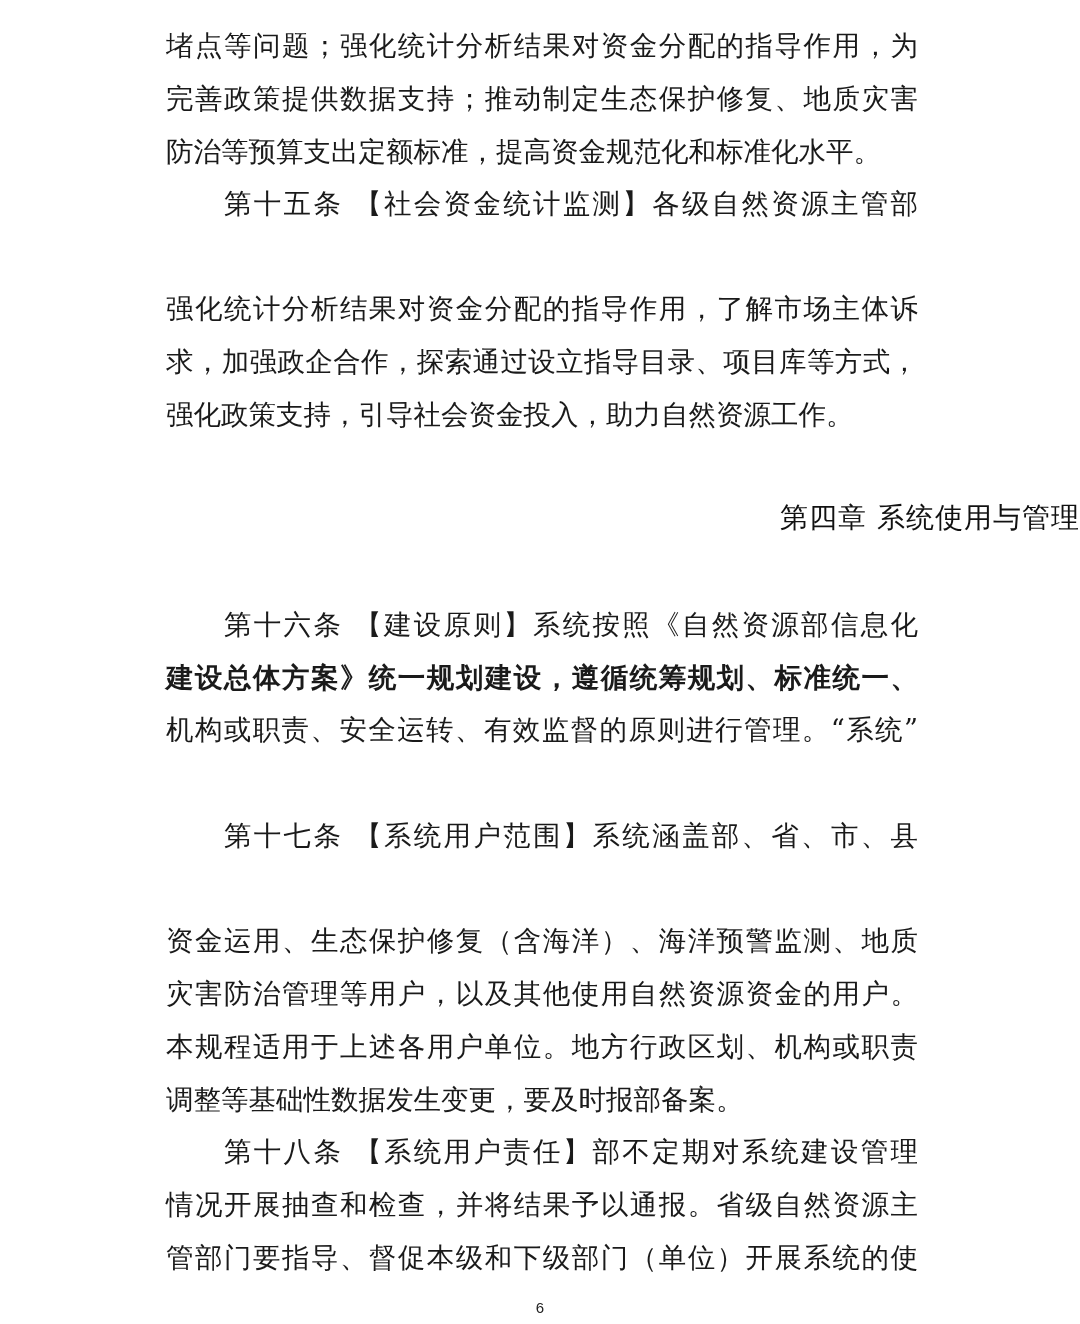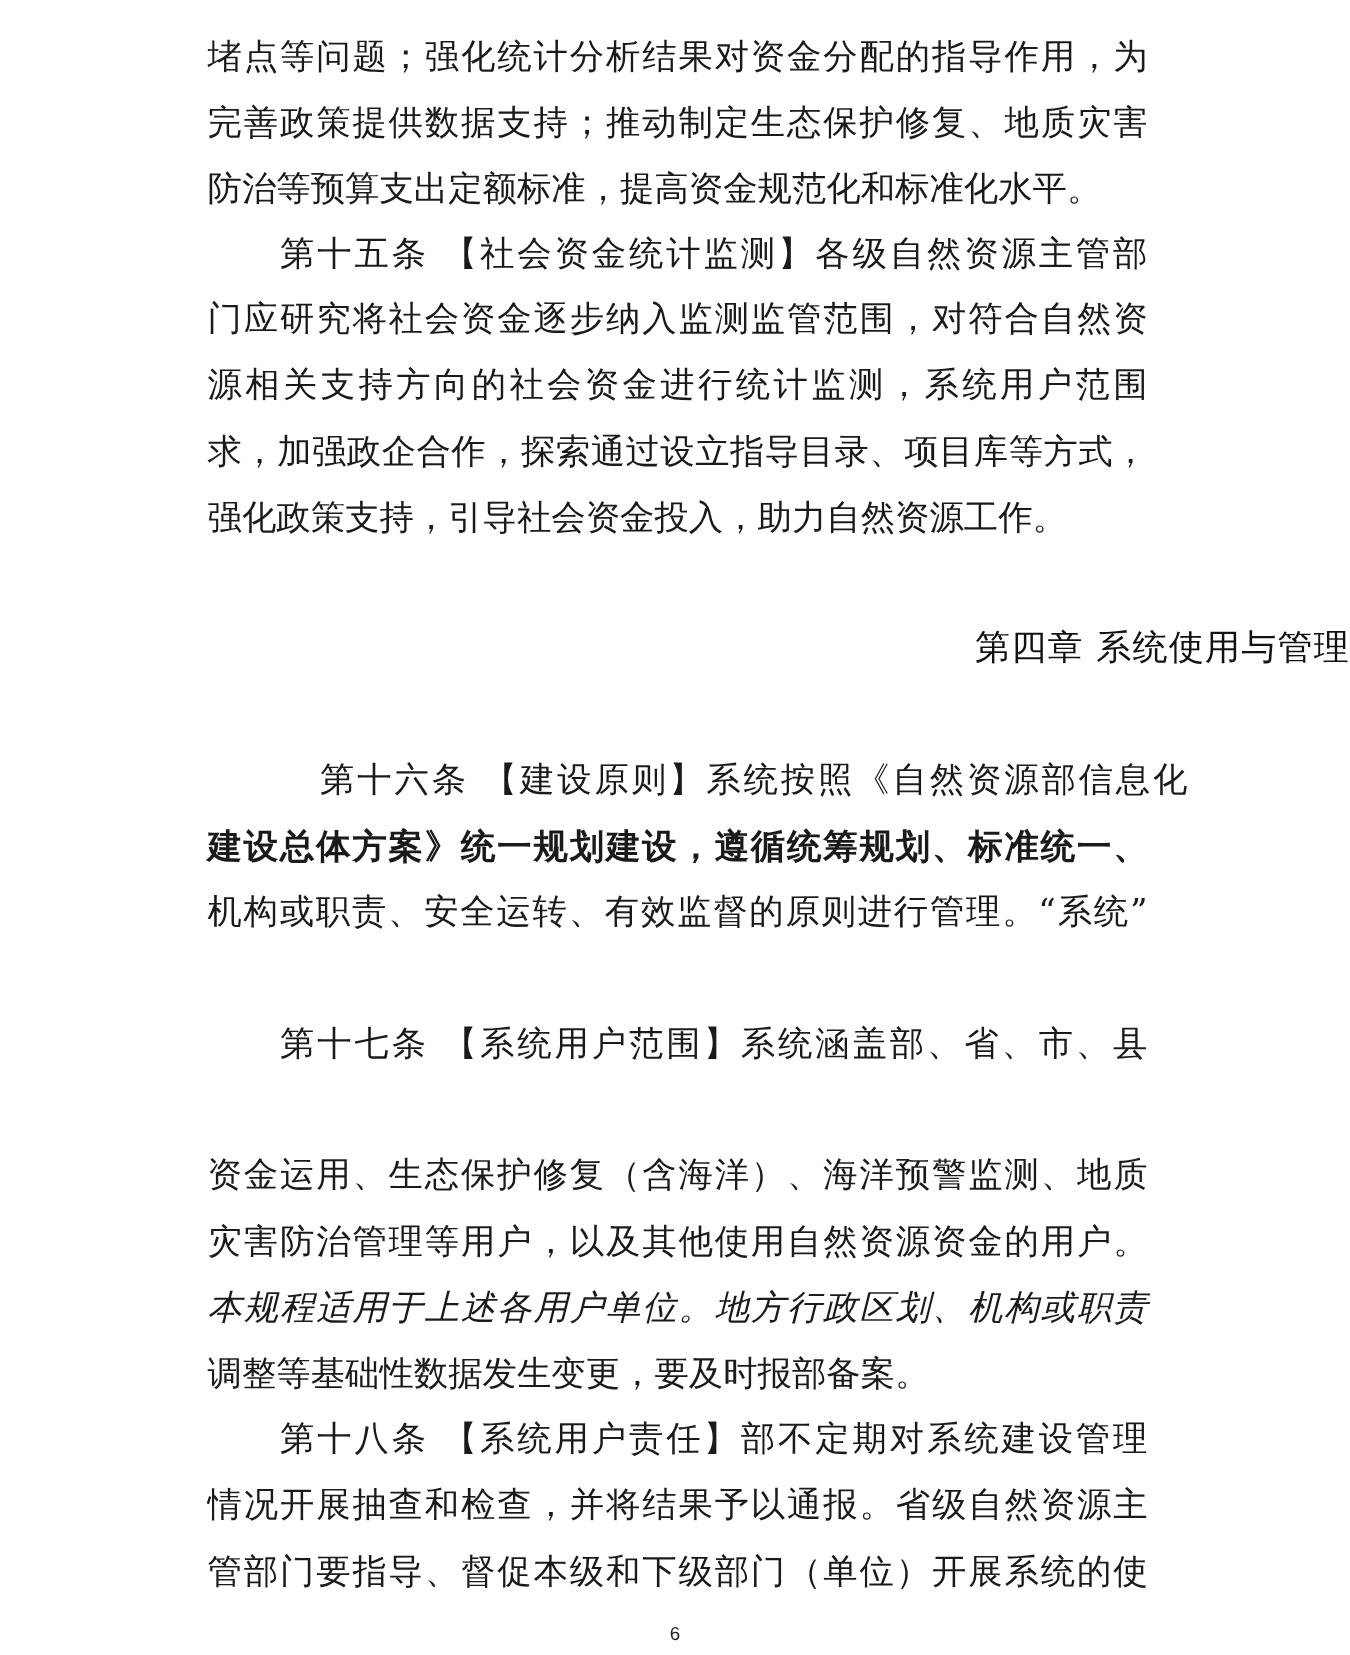--- a/index.html
+++ b/index.html
@@ -66,35 +66,34 @@
 </head>
 <body>
 
 <div class="page">
 
   <div class="line" style="top:28px;">堵点等问题；强化统计分析结果对资金分配的指导作用，为</div>
   <div class="line" style="top:81px;">完善政策提供数据支持；推动制定生态保护修复、地质灾害</div>
   <div class="line last" style="top:134px;">防治等预算支出定额标准，提高资金规范化和标准化水平。</div>
 
   <div class="line indent" style="top:186px;">第十五条 【社会资金统计监测】各级自然资源主管部</div>
-  <div class="line" style="top:238px;">门应研究将社会资金逐步纳入监测监管范围，对符合自然资</div>
-  <div class="line" style="top:291px;">源相关支持方向的社会资金进行统计监测，系统用户范围</div>
+  <div class="line" style="top:291px;">强化统计分析结果对资金分配的指导作用，了解市场主体诉</div>
   <div class="line last" style="top:397px;">强化政策支持，引导社会资金投入，助力自然资源工作。</div>
   <div class="line" style="top:344px;">求，加强政企合作，探索通过设立指导目录、项目库等方式，</div>
 
   <div class="chapter-title">第四章  系统使用与管理</div>
 
-  <div class="line indent" style="top:607px;margin-left:32px;">第十六条 【建设原则】系统按照《自然资源部信息化</div>
+  <div class="line indent" style="top:607px;">第十六条 【建设原则】系统按照《自然资源部信息化</div>
   <div class="line" style="top:660px;font-weight:bold;">建设总体方案》统一规划建设，遵循统筹规划、标准统一、</div>
   <div class="line" style="top:712px;">机构或职责、安全运转、有效监督的原则进行管理。“系统”</div>
 
   <div class="line indent" style="top:818px;">第十七条 【系统用户范围】系统涵盖部、省、市、县</div>
   <div class="line" style="top:923px;">资金运用、生态保护修复（含海洋）、海洋预警监测、地质</div>
   <div class="line" style="top:976px;">灾害防治管理等用户，以及其他使用自然资源资金的用户。</div>
-  <div class="line" style="top:1029px;font-style:italic;">本规程适用于上述各用户单位。地方行政区划、机构或职责</div>
+  <div class="line" style="top:1029px;">本规程适用于上述各用户单位。地方行政区划、机构或职责</div>
   <div class="line last" style="top:1082px;">调整等基础性数据发生变更，要及时报部备案。</div>
 
   <div class="line indent" style="top:1134px;">第十八条 【系统用户责任】部不定期对系统建设管理</div>
   <div class="line" style="top:1187px;">情况开展抽查和检查，并将结果予以通报。省级自然资源主</div>
   <div class="line" style="top:1240px;">管部门要指导、督促本级和下级部门（单位）开展系统的使</div>
 
   <div class="page-number">6</div>
 </div>
 
 </body></html>

